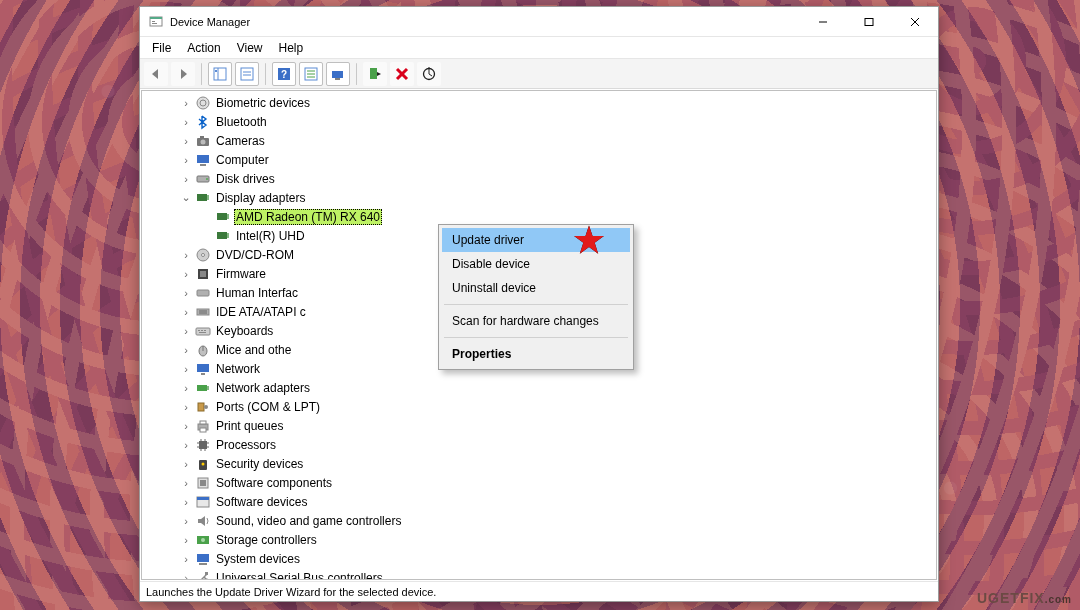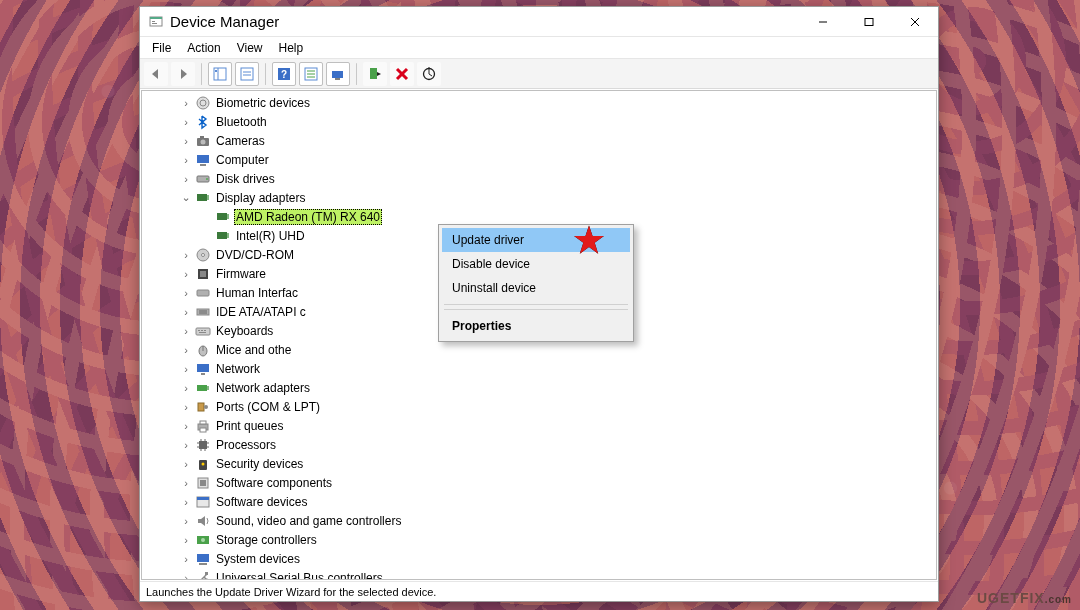--- a/index.html
+++ b/index.html
@@ -49,21 +49,21 @@
   }
   .titlebar{
     height:30px; display:flex; align-items:center;
     border-bottom:1px solid #e6e6e6;
     padding-left:8px;
   }
   .title-icon{
     width:16px;height:16px; margin-right:6px;
     display:inline-flex;align-items:center;justify-content:center;
   }
-  .title-text{font-size:15px;}
+  .title-text{font-size:11px;}
   .winbtns{margin-left:auto; display:flex;}
   .winbtn{
     width:46px;height:30px;display:flex;align-items:center;justify-content:center;
     font-family: "Segoe MDL2 Assets","Segoe UI Symbol",sans-serif;
     font-size:10px;
   }
   .menubar{
     height:22px; display:flex; padding:0 4px; align-items:center;
     border-bottom:1px solid #e6e6e6;
   }
@@ -557,20 +557,21 @@
 
   <div class="statusbar">
     <span>Launches the Update Driver Wizard for the selected device.</span>
   </div>
 
   <div class="ctx">
     <div class="ci hl">Update driver</div>
     <div class="ci">Disable device</div>
     <div class="ci">Uninstall device</div>
     <div class="csep"></div>
+    <div class="ci">Scan for hardware changes</div>
     <div class="csep"></div>
     <div class="ci bold">Properties</div>
   </div>
 
   <div class="star" style="left:432px; top:217px;">
     <svg viewBox="0 0 24 24">
         <path d="M12 1 L14.5 8.5 L22.5 8.5 L16 13.2 L18.5 21 L12 16.3 L5.5 21 L8 13.2 L1.5 8.5 L9.5 8.5 Z" fill="#e21a1a"></path>
       </svg>
   </div>
 

